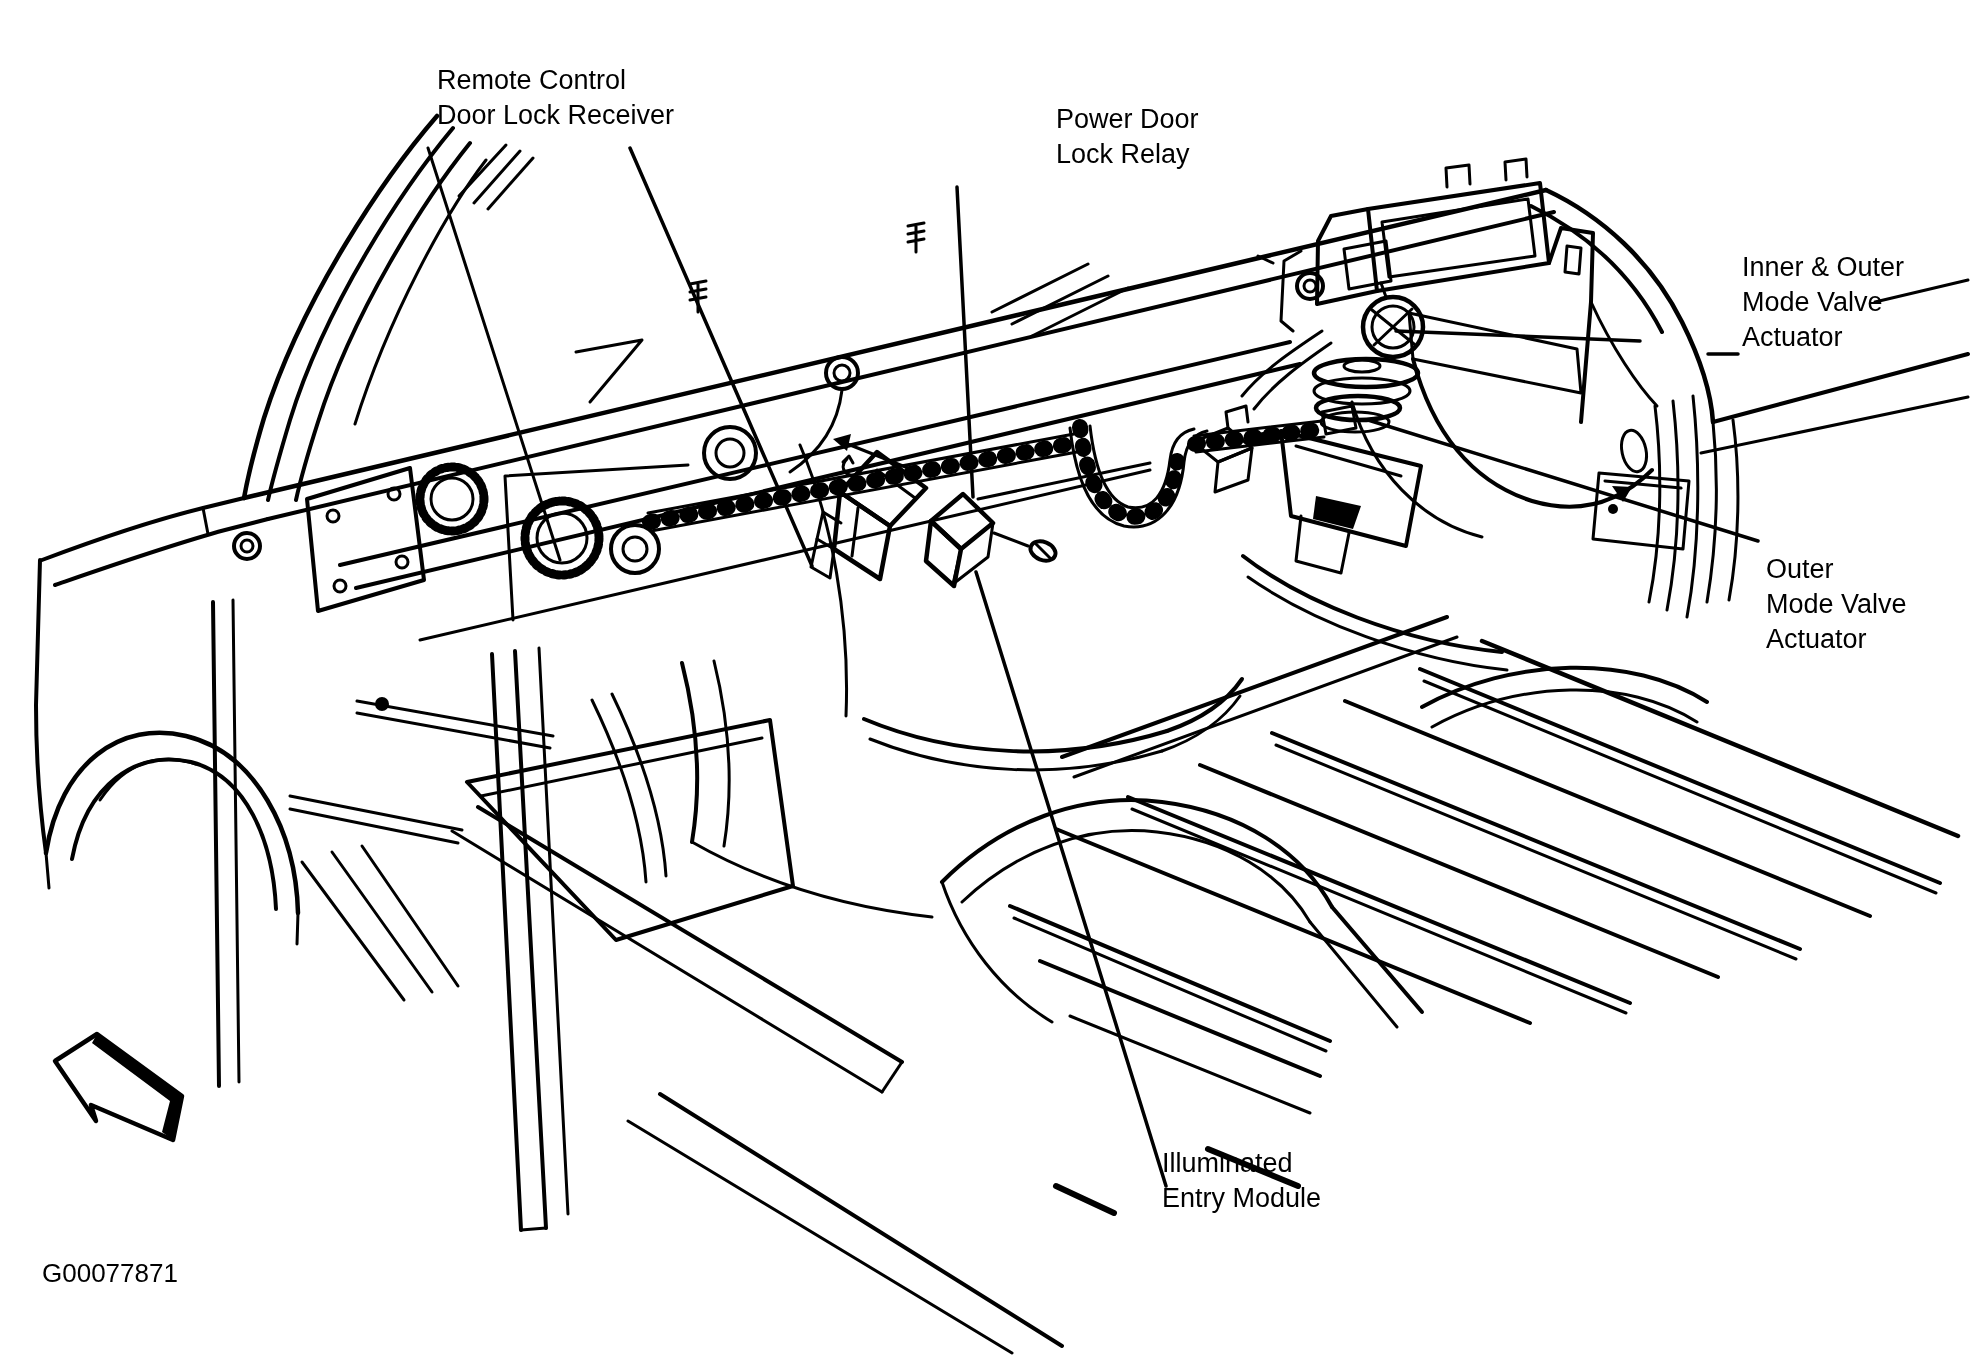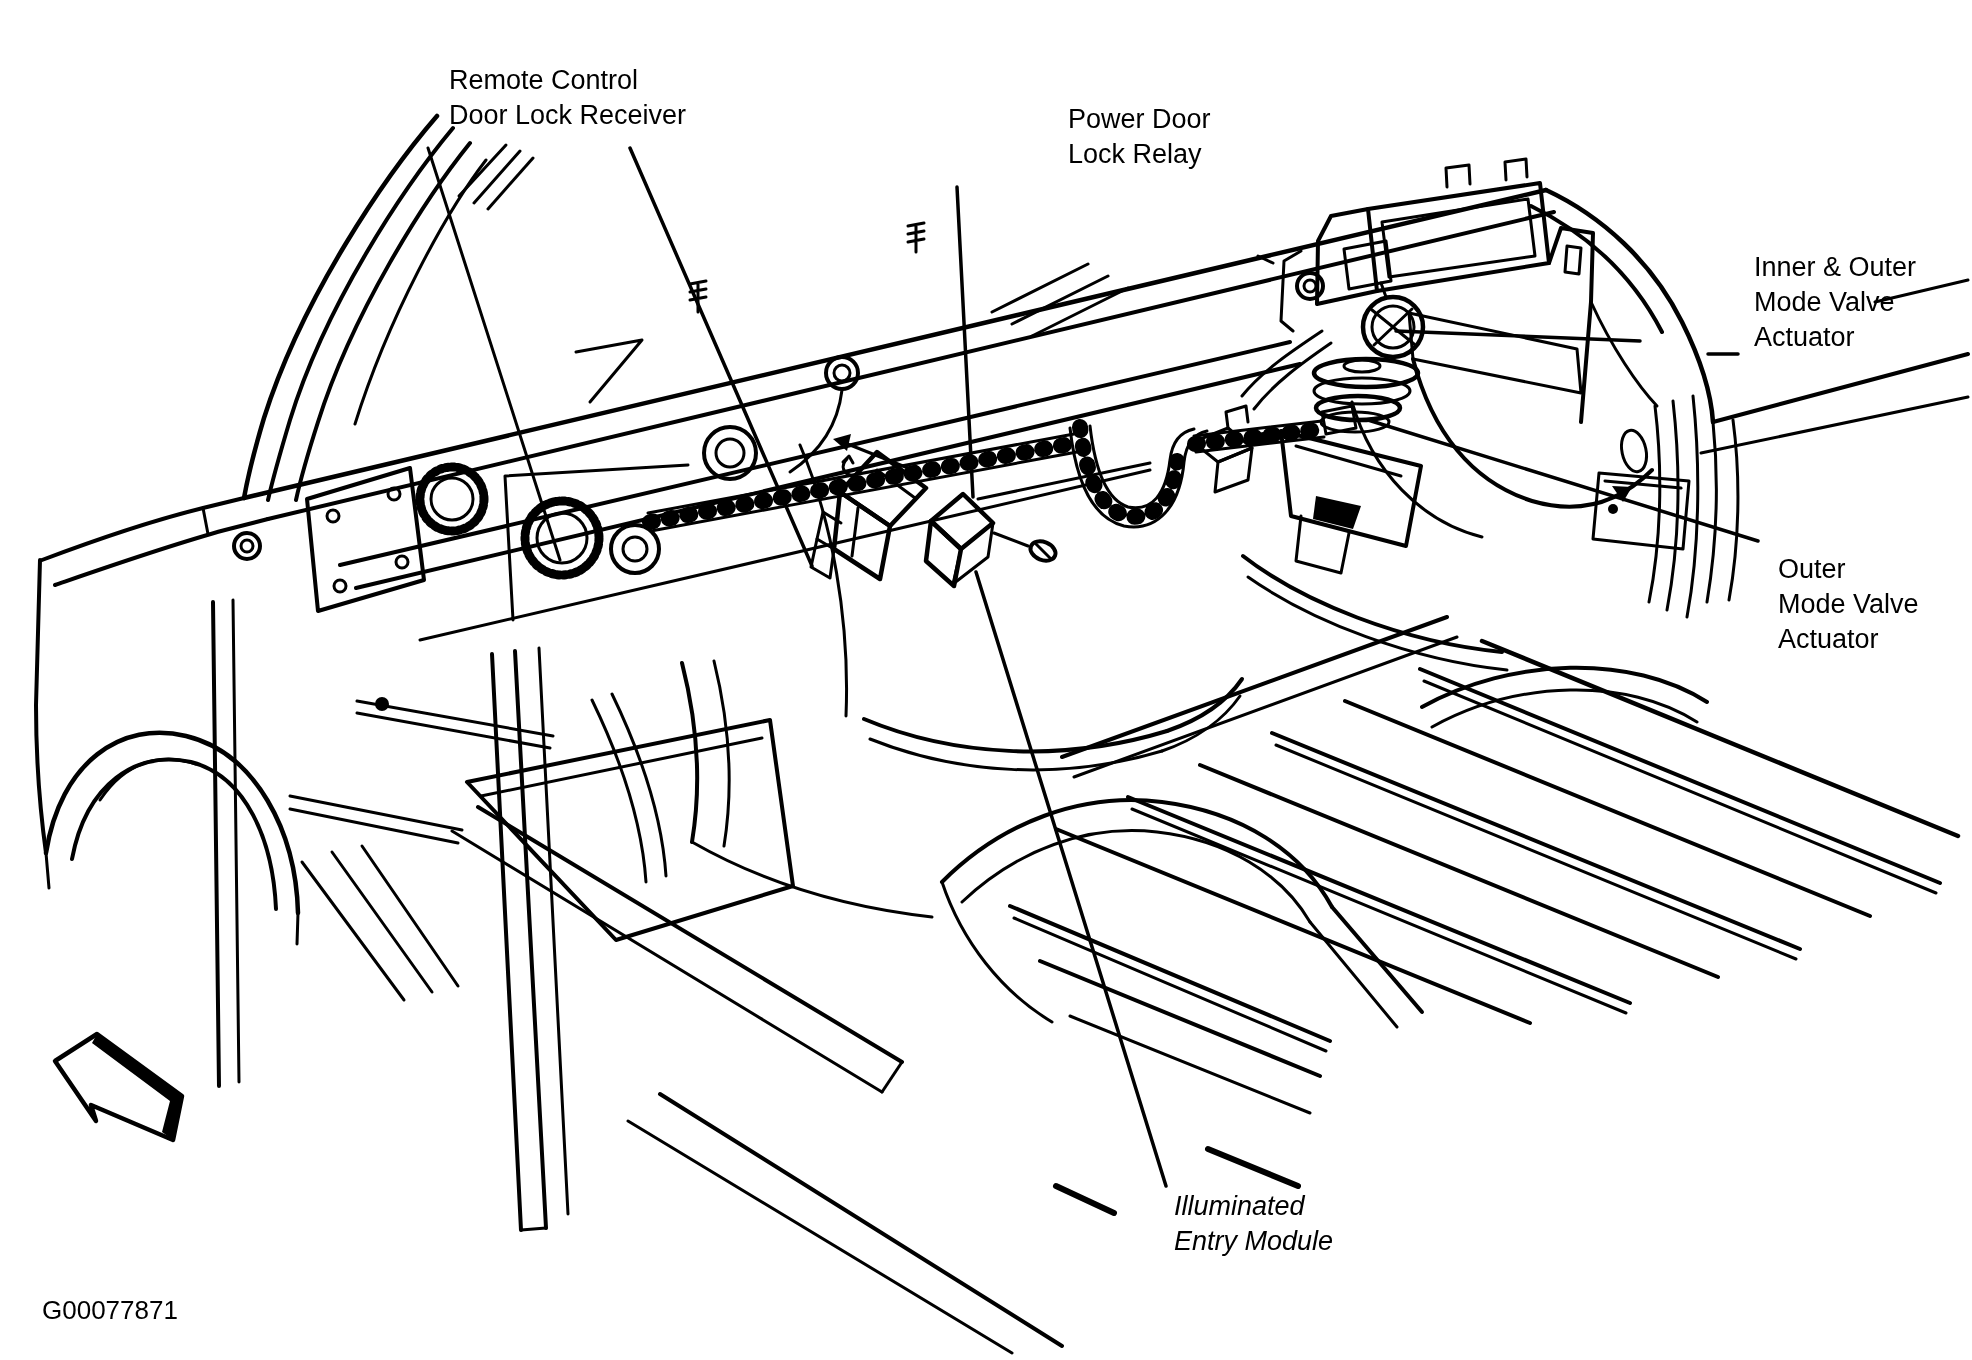--- a/index.html
+++ b/index.html
@@ -15,21 +15,21 @@
   }
   .lineart .fill  { fill:var(--ink); stroke:none; }
   .lineart .thin  { stroke-width:3; }
   .lineart .mid   { stroke-width:4.5; }
   .lineart .thick { stroke-width:6; }
   .lineart .hatchring { stroke-width:9; stroke-dasharray:3 3; }
   .lineart .rungs { stroke-width:16; stroke-dasharray:3 16; }
   .lineart .leader { stroke-width:3.5; }
   .label {
     position:absolute; color:var(--ink);
-    font-size:27px; line-height:35px; white-space:pre-line;margin-left:12px;
+    font-size:27px; line-height:35px; white-space:pre-line;
   }
   .figcode { position:absolute; color:var(--ink); font-size:26px; line-height:30px; }
 </style>
 </head>
 <body>
 
 <div class="stage">
 
   <svg class="lineart" width="1972" height="1360" viewBox="0 0 1972 1360">
 
@@ -286,17 +286,17 @@
 Lock Relay</div>
 
   <div class="label" style="left:1742px; top:250px;">Inner &amp; Outer
 Mode Valve
 Actuator</div>
 
   <div class="label" style="left:1766px; top:552px;">Outer
 Mode Valve
 Actuator</div>
 
-  <div class="label" style="left:1162px; top:1189px;font-style:italic;">Illuminated
+  <div class="label" style="left:1162px; top:1146px;">Illuminated
 Entry Module</div>
 
-  <div class="figcode" style="left:42px; top:1258px;margin-top:37px;">G00077871</div>
+  <div class="figcode" style="left:42px; top:1258px;">G00077871</div>
 </div>
 
 </body></html>

